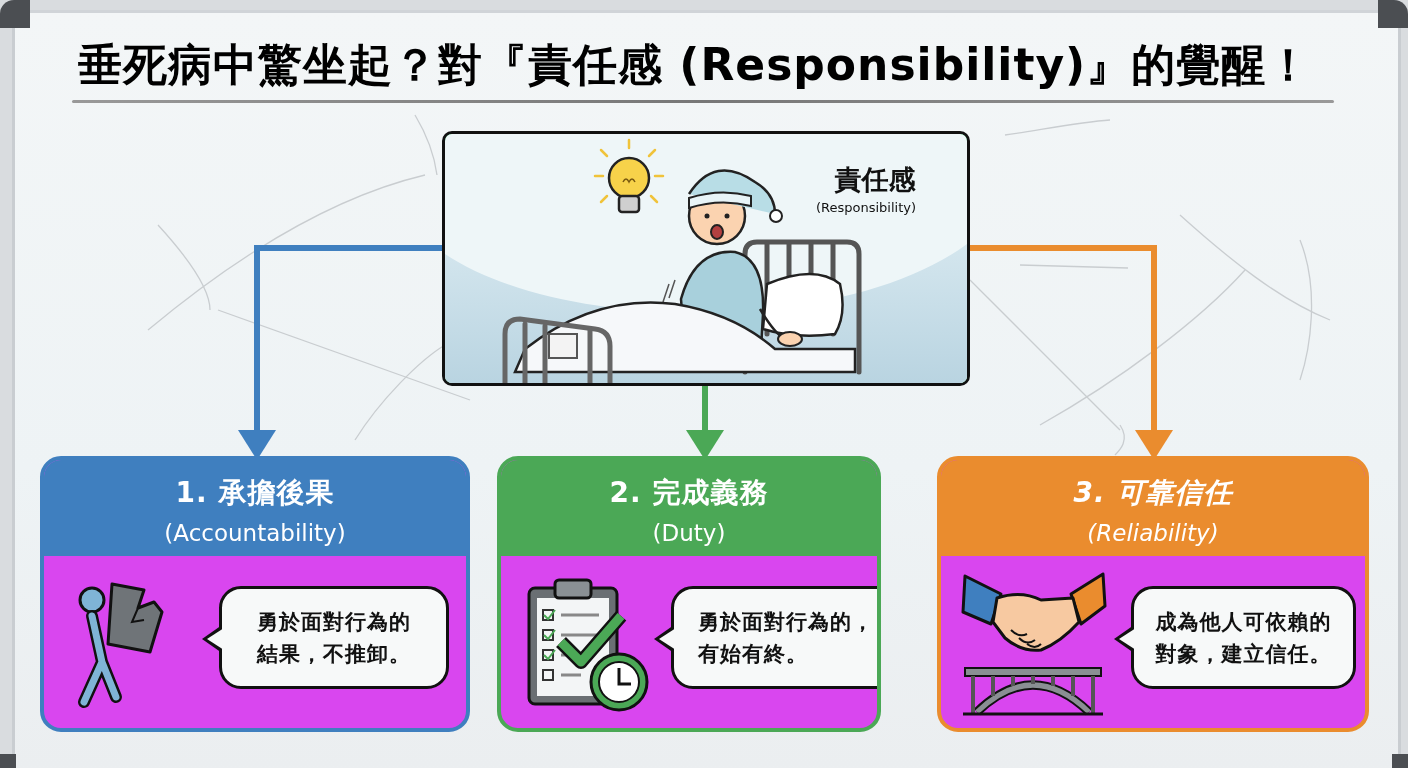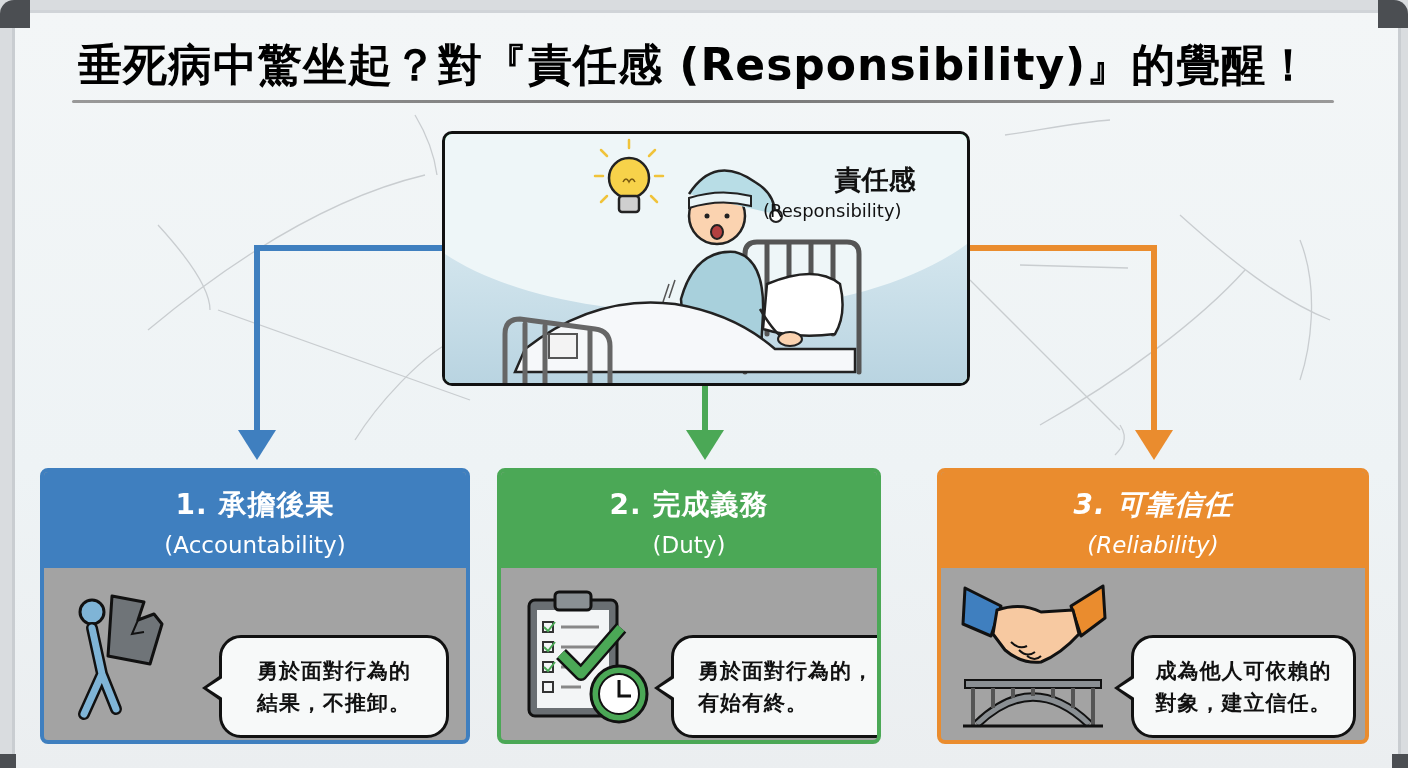--- a/index.html
+++ b/index.html
@@ -41,52 +41,52 @@
     position: absolute; left: 442px; top: 131px; width: 522px; height: 249px;
     border: 3px solid #111; border-radius: 10px; overflow: hidden;
     background: #22c55e;
   }
   .hero-bg { position: absolute; left: 0; top: 0; width: 100%; height: 100%; }
   .hero-title {
     position: absolute; left: 345px; top: 28px; width: 170px; text-align: center;
     font-size: 27px; font-weight: bold; color: #111;
   }
   .hero-subtitle {
-    position: absolute; left: 318px; top: 66px; width: 190px; 
-    font-size: 18px; color: #111;
+    position: absolute; left: 326px; top: 66px; width: 190px; text-align: center;
+    font-size: 13px; color: #111;
   }
 
   
   .connector { position: absolute; pointer-events: none; }
 
   
   .card {
-    position: absolute; top: 468px; height: 276px; border-radius: 8px; overflow: hidden;
+    position: absolute; top: 456px; height: 276px; border-radius: 21px; overflow: hidden;
     box-sizing: border-box; border: 4px solid;
-    background: #a3a3a3;
+    background: #d946ef;
   }
   .card-header {
     position: absolute; left: 0; top: 0; width: 100%; height: 96px;
     color: #fff; text-align: center;
   }
   .card-title { display: block; font-size: 28px; font-weight: bold; margin-top: 14px; letter-spacing: 1px; }
   .card-sub { display: block; font-size: 23px; margin-top: 8px; }
   .card-body { position: absolute; left: 0; top: 96px; width: 100%; height: 176px; }
 
   .card.blue { left: 40px; width: 430px; border-color: #3f7fbf; }
   .card.blue .card-header { background: #3f7fbf; }
   .card.green { left: 497px; width: 384px; border-color: #4ba856; }
   .card.green .card-header { background: #4ba856; }
   .card.orange { left: 937px; width: 432px; border-color: #ea8c2e; }
   .card.orange .card-header { background: #ea8c2e; font-style: italic; }
 
   .bubble {
     position: absolute; top: 30px; height: 103px;
     border: 3px solid #111; border-radius: 22px; background: #f7f9f9;
-    box-sizing: border-box; display: flex; align-items: center; justify-content: center; margin-top: 37px;
+    box-sizing: border-box; display: flex; align-items: center; justify-content: center;
   }
   .bubble::before {
     content: ""; position: absolute; left: -20px; top: 36px;
     border-top: 14px solid transparent; border-bottom: 14px solid transparent;
     border-right: 20px solid #111;
   }
   .bubble::after {
     content: ""; position: absolute; left: -15px; top: 39px;
     border-top: 11px solid transparent; border-bottom: 11px solid transparent;
     border-right: 17px solid #f7f9f9;

